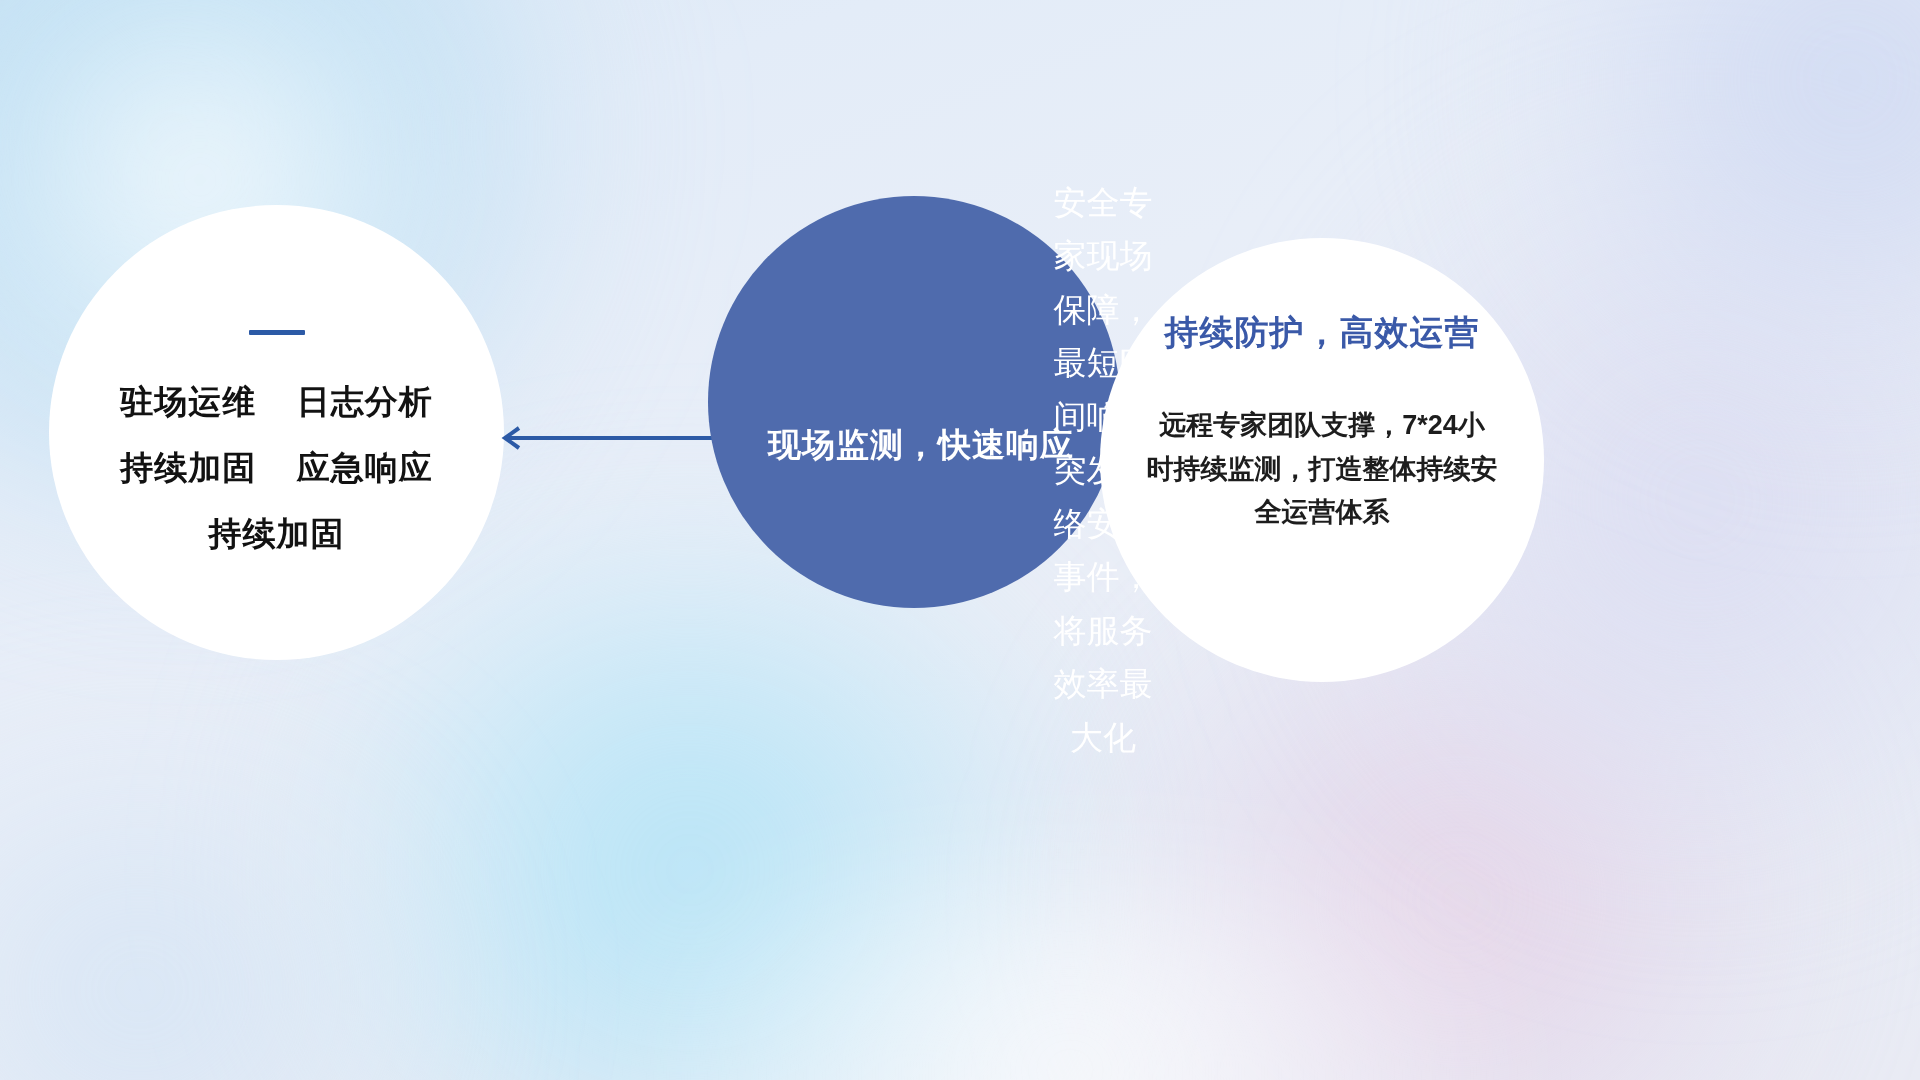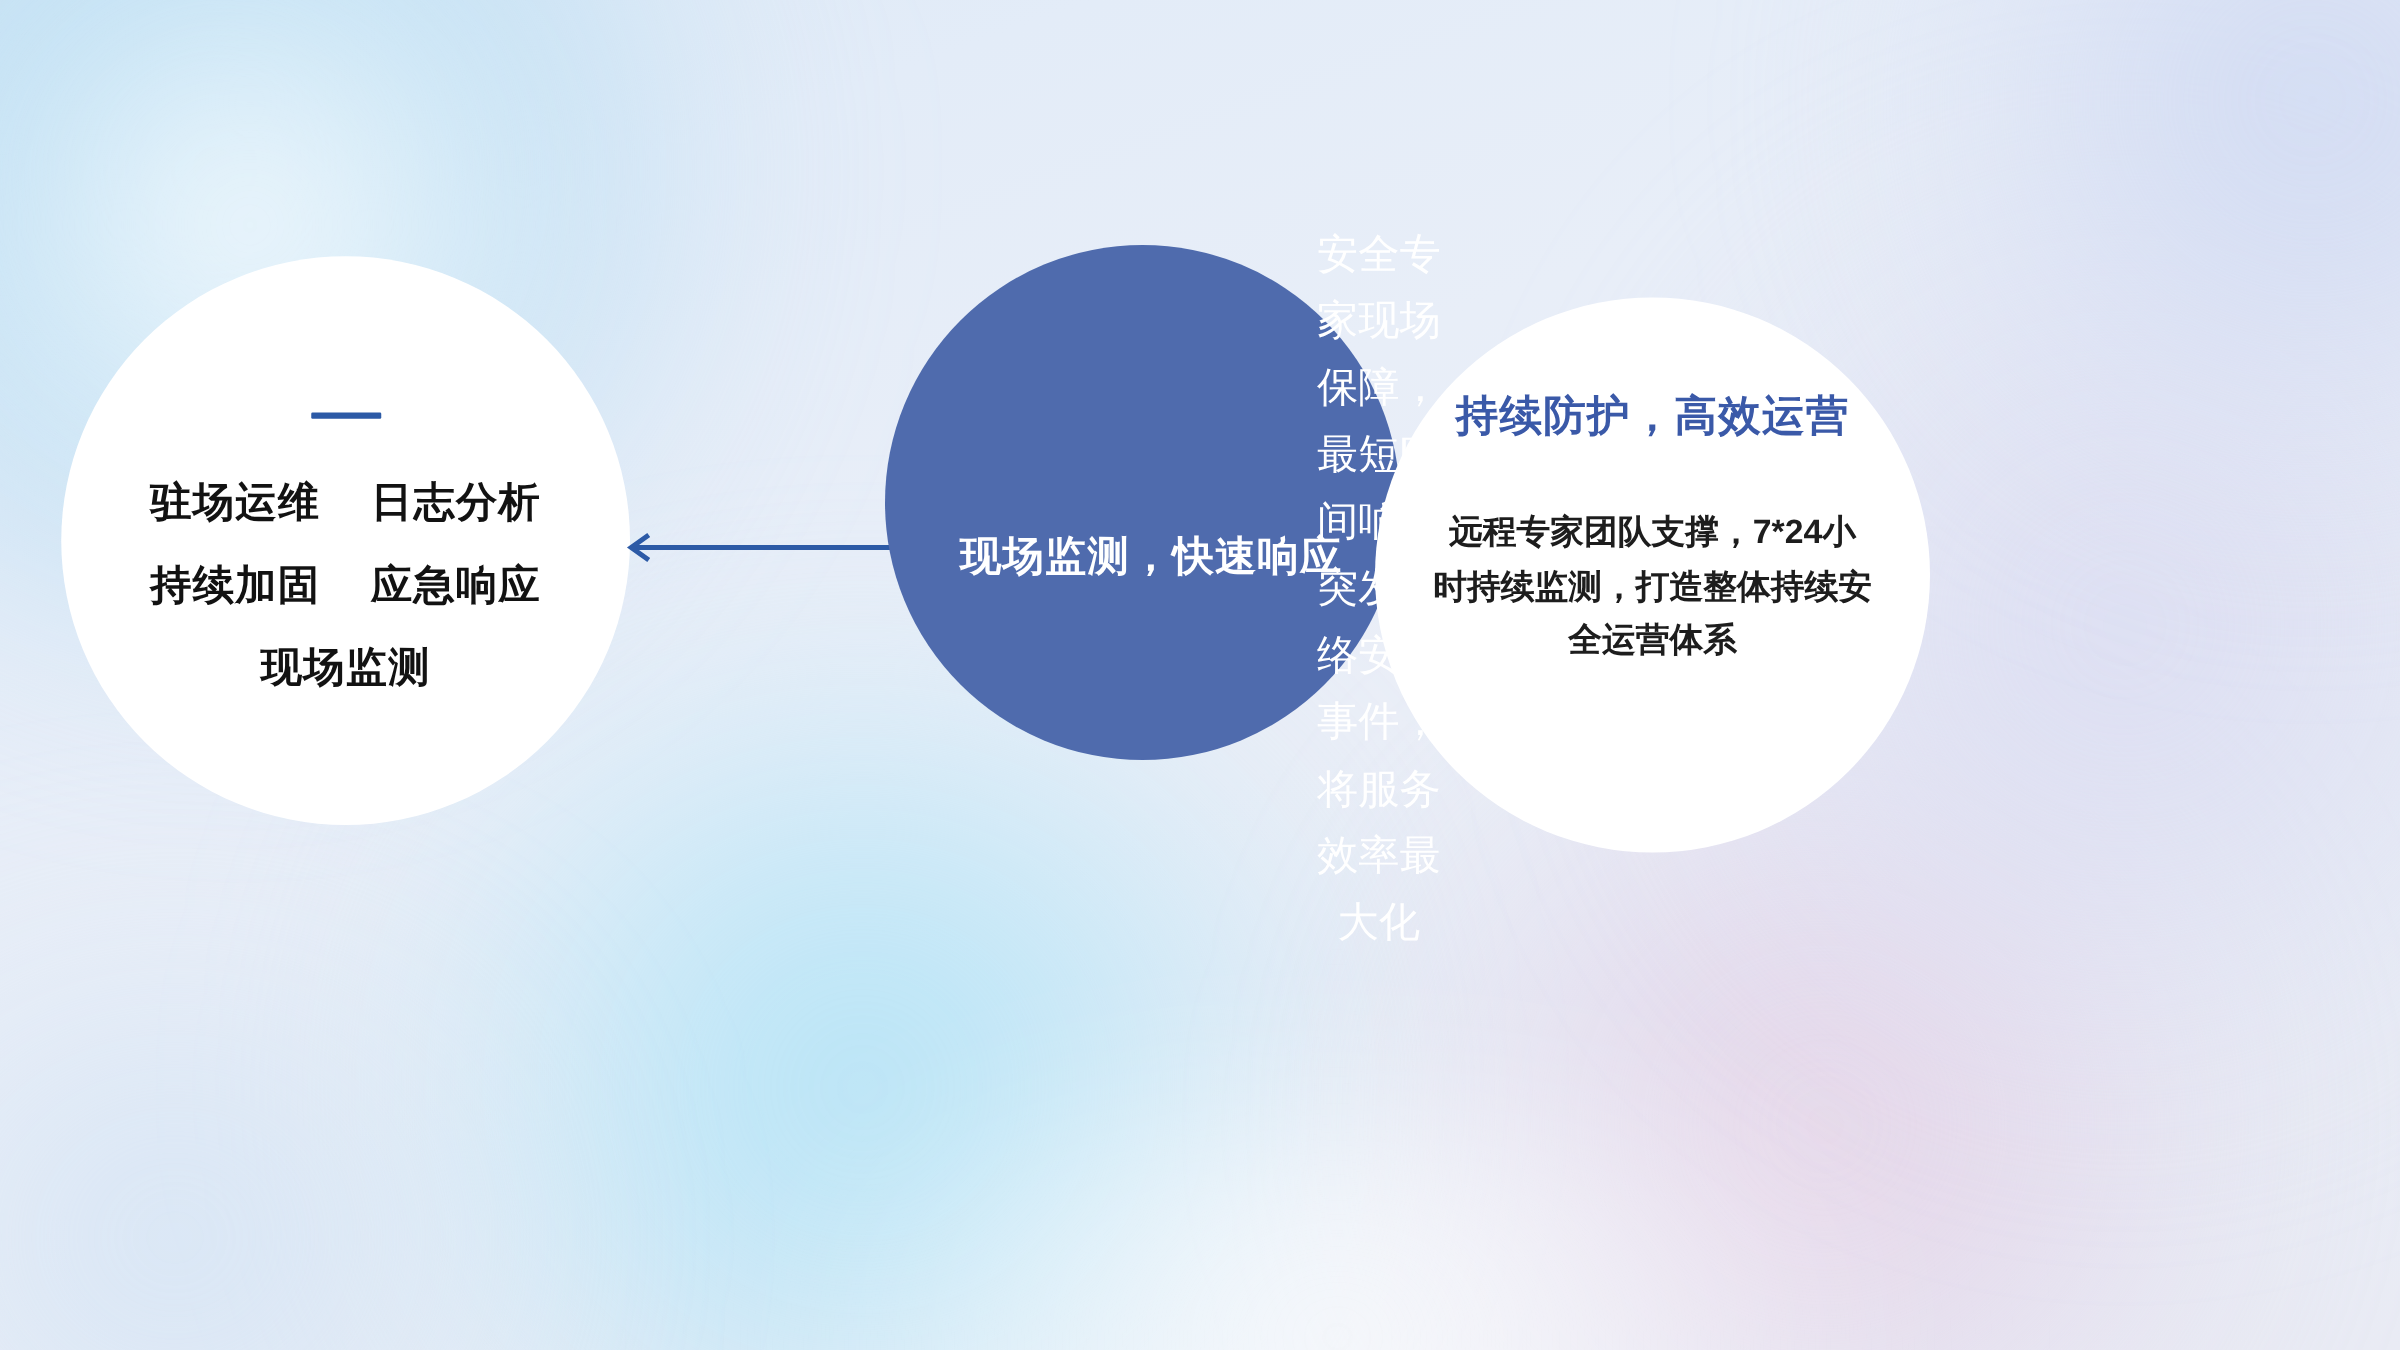--- a/index.html
+++ b/index.html
@@ -225,21 +225,21 @@
       <line x1="226" y1="14" x2="16" y2="14" stroke="#2c5aa6" stroke-width="4"></line>
       <polyline points="27,4 13,14 27,24" fill="none" stroke="#2c5aa6" stroke-width="4" stroke-linecap="butt" stroke-linejoin="miter"></polyline>
     </svg>
   </div>
 
   <div id="circle-left" class="circle circle-white">
     <div class="left-inner">
       <div class="rule"></div>
       <div class="left-line">驻场运维    日志分析</div>
       <div class="left-line">持续加固    应急响应</div>
-      <div class="left-line">现场监测</div>
+      <div class="left-line">持续加固</div>
     </div>
   </div>
 
   <div id="circle-mid" class="circle">
     <div class="mid-inner">
       <div class="mid-title">现场监测，快速响应</div>
       <div class="mid-body">安全专家现场保障，最短时间响应突发网络安全事件，将服务效率最大化</div>
     </div>
   </div>
 

